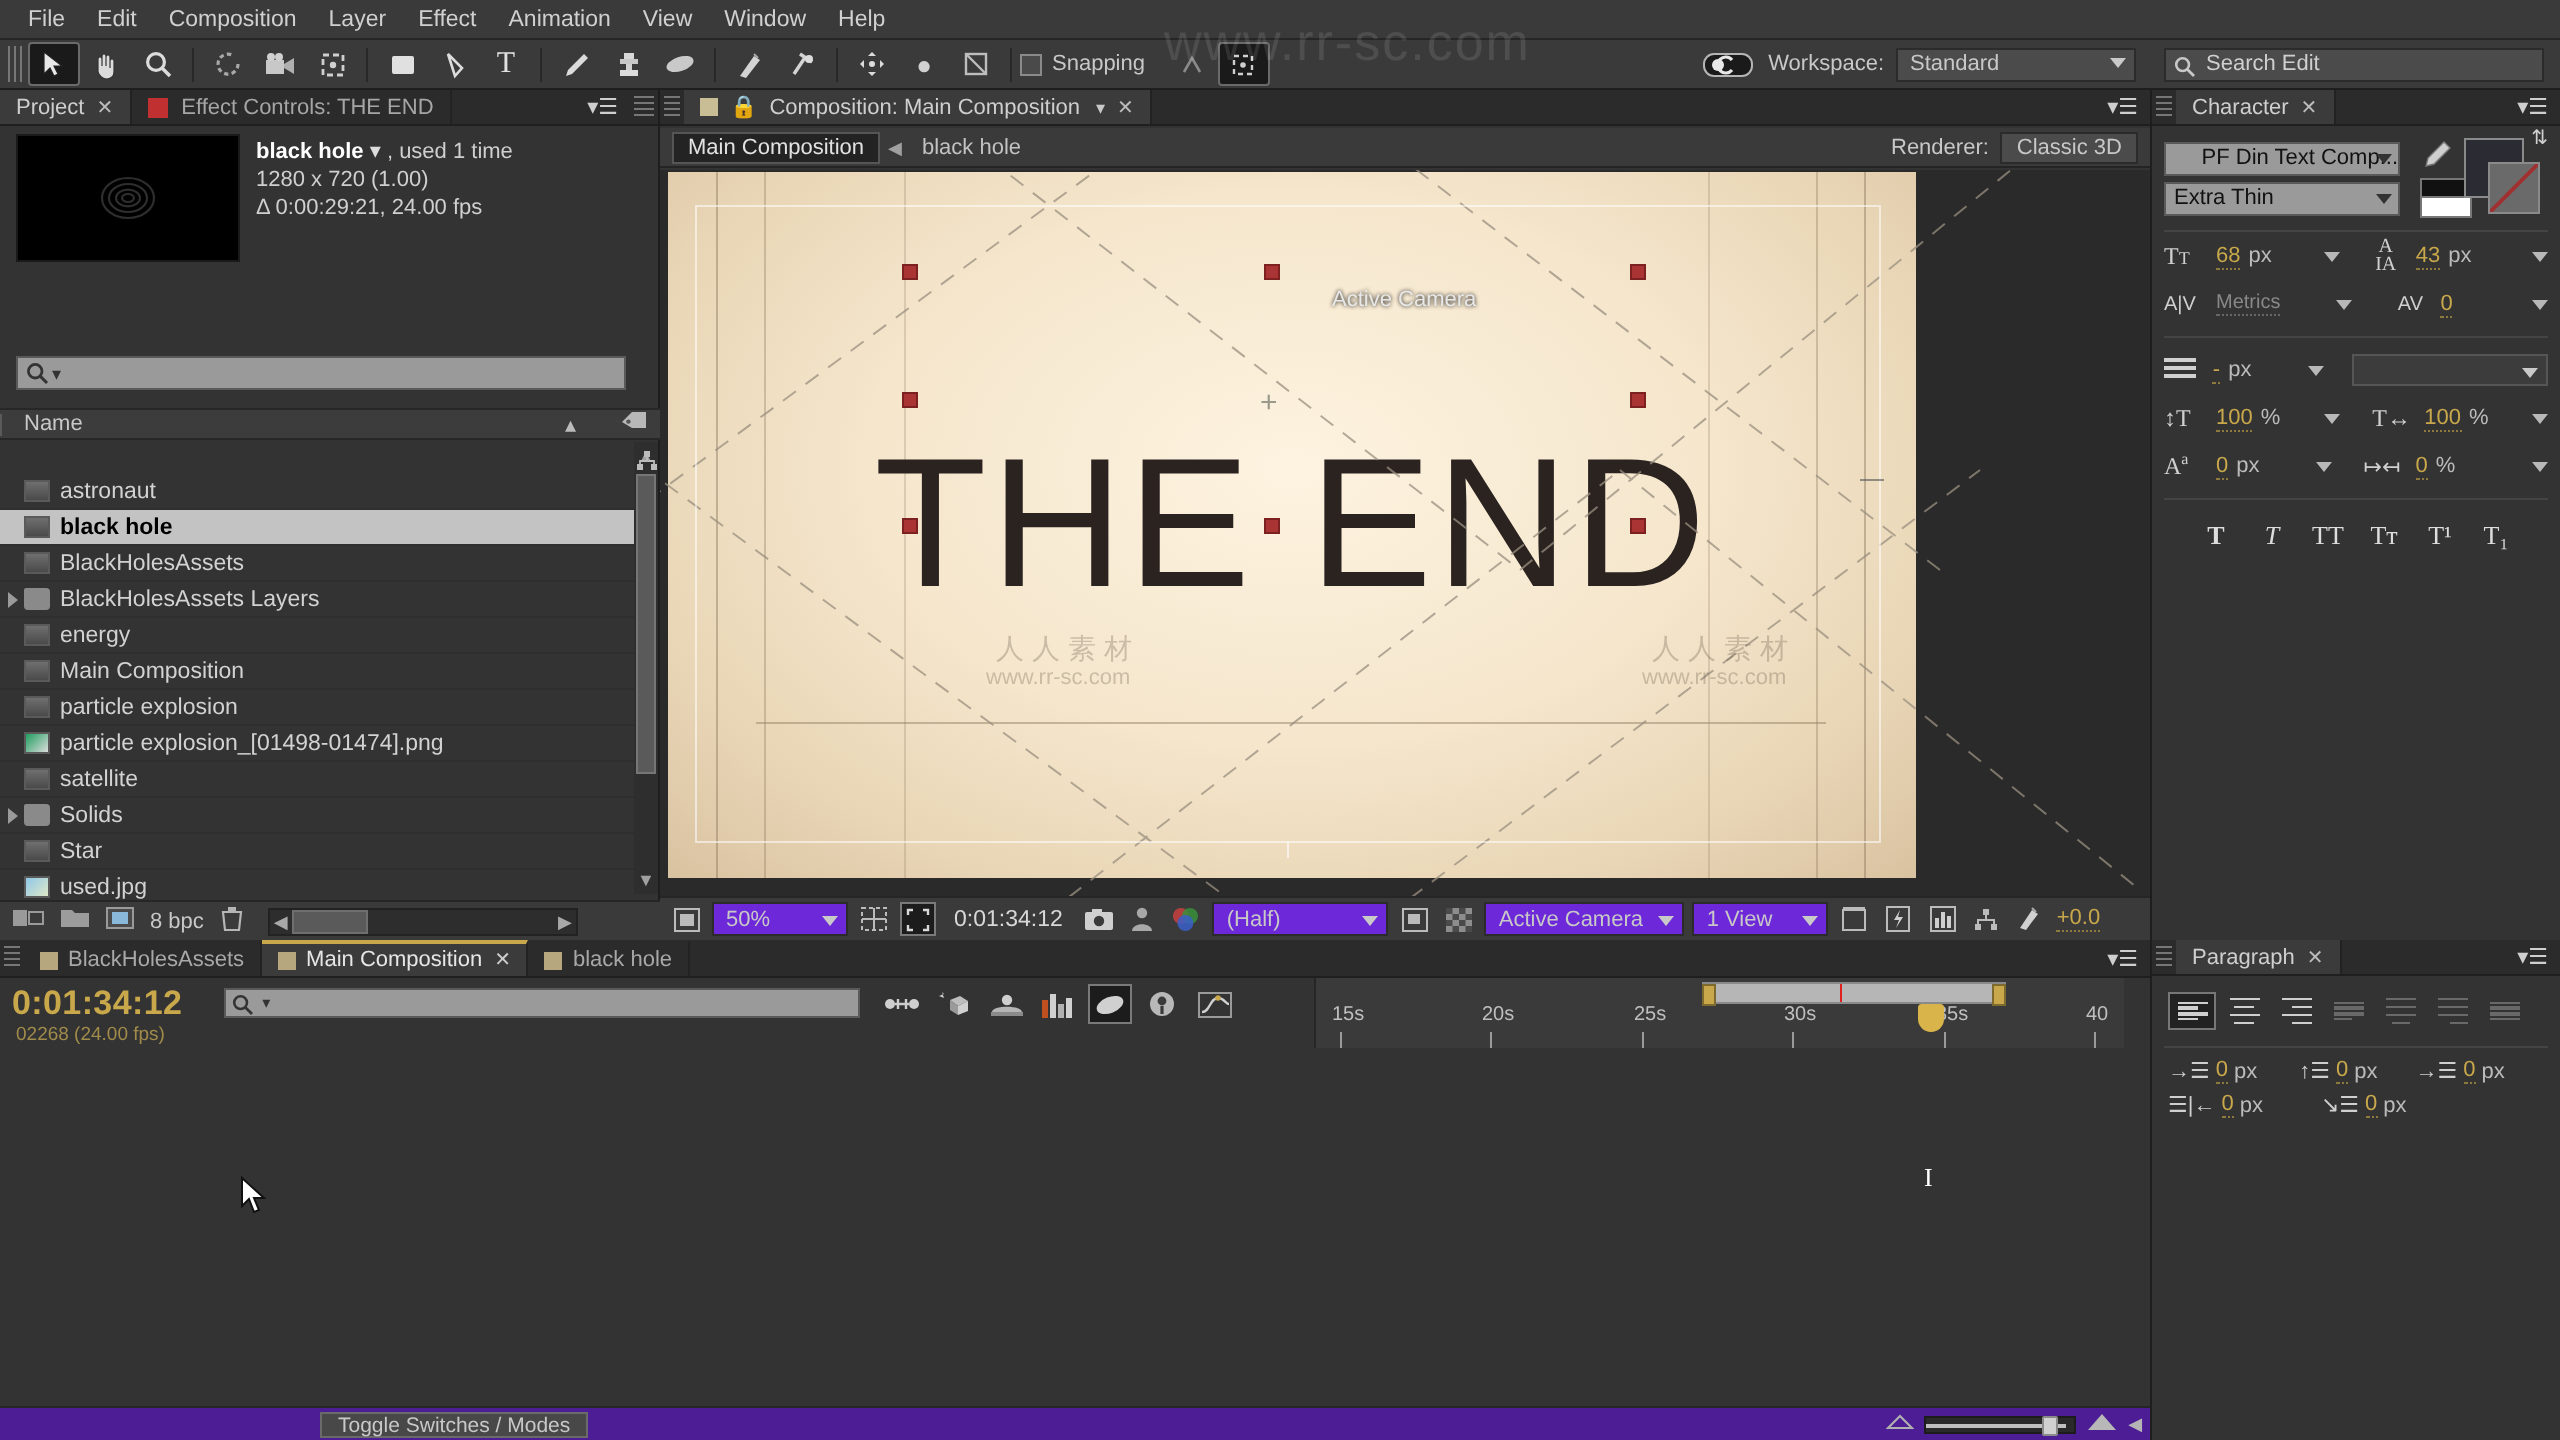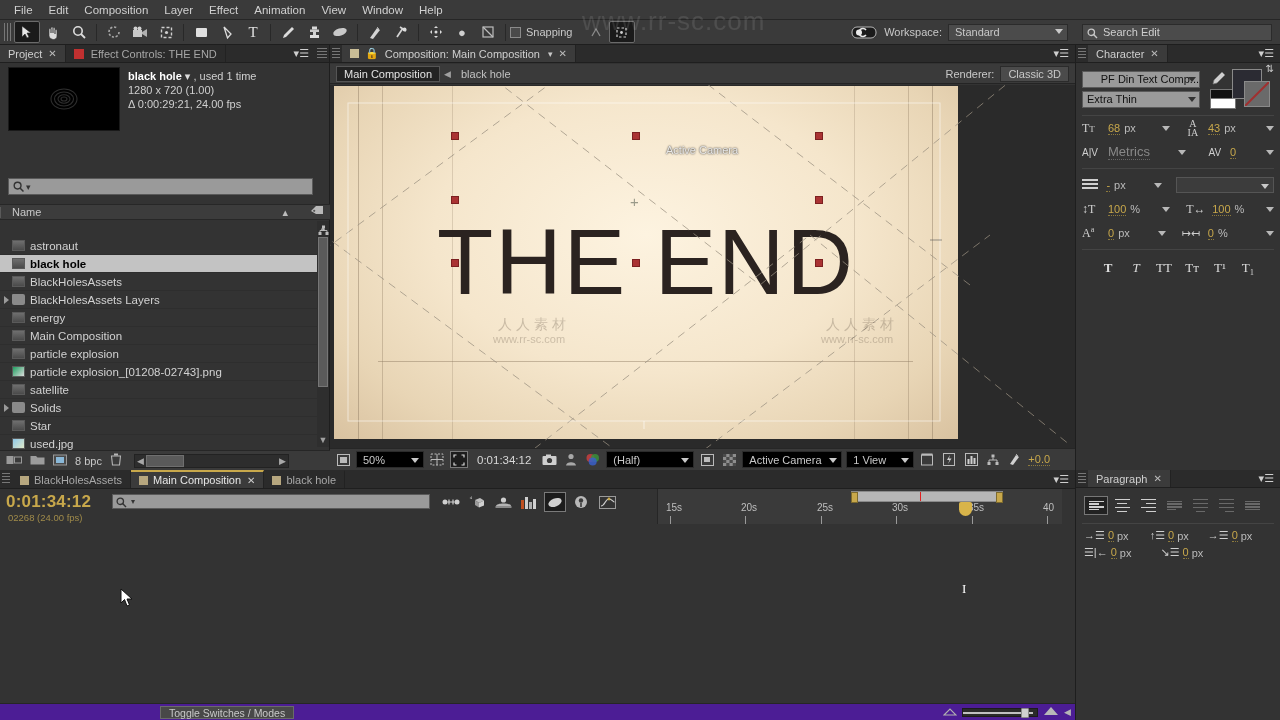--- a/index.html
+++ b/index.html
@@ -68,21 +68,21 @@
   .crumb-b { padding:0 6px; font-size:11px; color:#c2c2c2; }
   #comp-canvas { position:absolute; left:0; top:40px; width:745px; height:398px; background:#2a2a2a; overflow:hidden; }
   #comp-art { position:absolute; left:4px; top:1px; width:624px; height:353px;
     background: radial-gradient(ellipse at 50% 42%, #fdf3e0 0%, #f5e6cc 48%, #e8d5b5 78%, #d9c2a0 100%); }
   #active-cam { position:absolute; left:336px; top:99px; font-size:11px; color:#e8e8e8; z-index:20; text-shadow:0 0 2px #000;}
   #the-end { position:absolute; left:0; top:0; width:624px; height:353px; display:flex; align-items:center; justify-content:center;
     font-family:"Liberation Sans", sans-serif; font-weight:300; font-size:92px; letter-spacing:2px; color:#2b2320; }
   .handle { position:absolute; width:8px; height:8px; background:#a33; border:1px solid #7c2020; }
   #comp-bottom { position:absolute; left:0; bottom:0; width:745px; height:22px; background:#3a3a3a; border-top:1px solid #262626; display:flex; align-items:center; padding-left:4px; gap:4px;}
   .cbtn { height:17px; min-width:18px; display:flex; align-items:center; justify-content:center; color:#d8d8d8; font-size:11px;}
-  .cdrop { height:17px; background:#000000; border:1px solid #2b2b2b; display:flex; align-items:center; padding:0 16px 0 6px; font-size:11px; position:relative;}
+  .cdrop { height:17px; background:#6d28d9; border:1px solid #2b2b2b; display:flex; align-items:center; padding:0 16px 0 6px; font-size:11px; position:relative;}
   .cdrop .arr { position:absolute; right:4px; top:6px; border-left:4px solid transparent;border-right:4px solid transparent;border-top:5px solid #c9c9c9;}
   .ctc { height:17px; padding:0 5px; display:flex; align-items:center; font-size:11.5px; color:#d8d8d8; }
 
   
   #character { left:1075px; top:45px; width:205px; height:425px; background:#333; border-left:1px solid #1e1e1e;}
   .chr-row { display:flex; align-items:center; height:22px; padding:0 6px; gap:4px; }
   .fdrop { height:17px; background:#9a9a9a; color:#111; border:1px solid #5a5a5a; display:flex; align-items:center; padding-left:4px; font-size:11px; position:relative;}
   .fdrop .arr { position:absolute; right:3px; top:5px; border-left:4px solid transparent;border-right:4px solid transparent;border-top:5px solid #333;}
   .numf { color:#c8a84b; font-size:11px; border-bottom:1px dotted #8d7a3c; }
   .dn { width:0;height:0;border-left:4px solid transparent;border-right:4px solid transparent;border-top:5px solid #b8b8b8;}
@@ -354,21 +354,21 @@
         <span>Main Composition</span>
       </div>
       <div class="prow">
         <span class="ptri blank"></span>
         <span class="pico comp"></span>
         <span>particle explosion</span>
       </div>
       <div class="prow">
         <span class="ptri blank"></span>
         <span class="pico png"></span>
-        <span>particle explosion_[01208-02743].png</span>
+        <span>particle explosion_[01498-01474].png</span>
       </div>
       <div class="prow">
         <span class="ptri blank"></span>
         <span class="pico comp"></span>
         <span>satellite</span>
       </div>
       <div class="prow">
         <span class="ptri"></span>
         <span class="pico folder"></span>
         <span>Solids</span>
@@ -663,21 +663,21 @@
     <span class="numf">68</span>
     <span style="color:#bbb;">px</span>
     <span class="dn" style="margin-left:22px;"></span>
     <span style="font-family:'Liberation Serif',serif;font-size:10px;color:#cfcfcf;width:22px;margin-left:8px;text-align:center;line-height:9px;">A<br>IA</span>
     <span class="numf">43</span>
     <span style="color:#bbb;">px</span>
     <span class="dn" style="margin-left:auto;"></span>
   </div>
   <div class="chr-row" style="height:24px;">
     <span style="font-size:10px;color:#cfcfcf;width:22px;">A|V</span>
-    <span style="color:#888;font-size:13px;border-bottom:1px dotted #666;">Metrics</span>
+    <span style="color:#888;font-size:10px;border-bottom:1px dotted #666;">Metrics</span>
     <span class="dn" style="margin-left:24px;"></span>
     <span style="font-size:10px;color:#cfcfcf;width:22px;margin-left:14px;text-align:center;">AV</span>
     <span class="numf">0</span>
     <span class="dn" style="margin-left:auto;"></span>
   </div>
 
   <div style="height:1px;background:#444;margin:4px 6px;"></div>
 
   <div class="chr-row" style="height:24px;">
     <span style="width:22px;">

